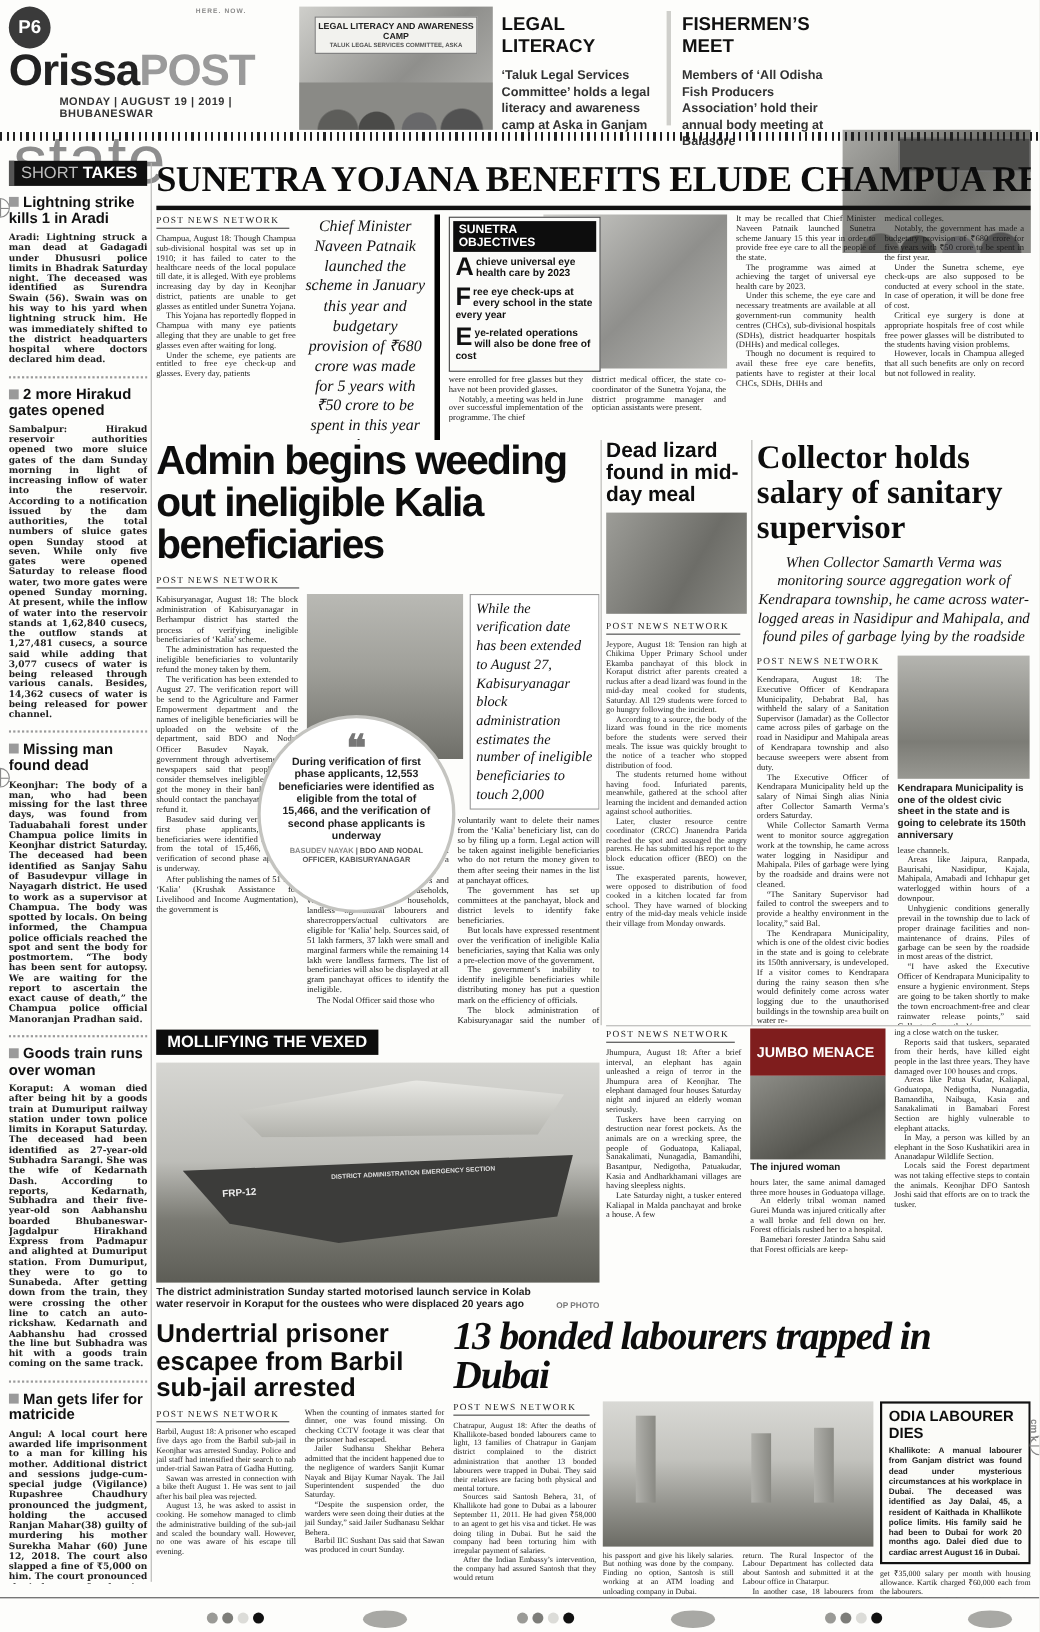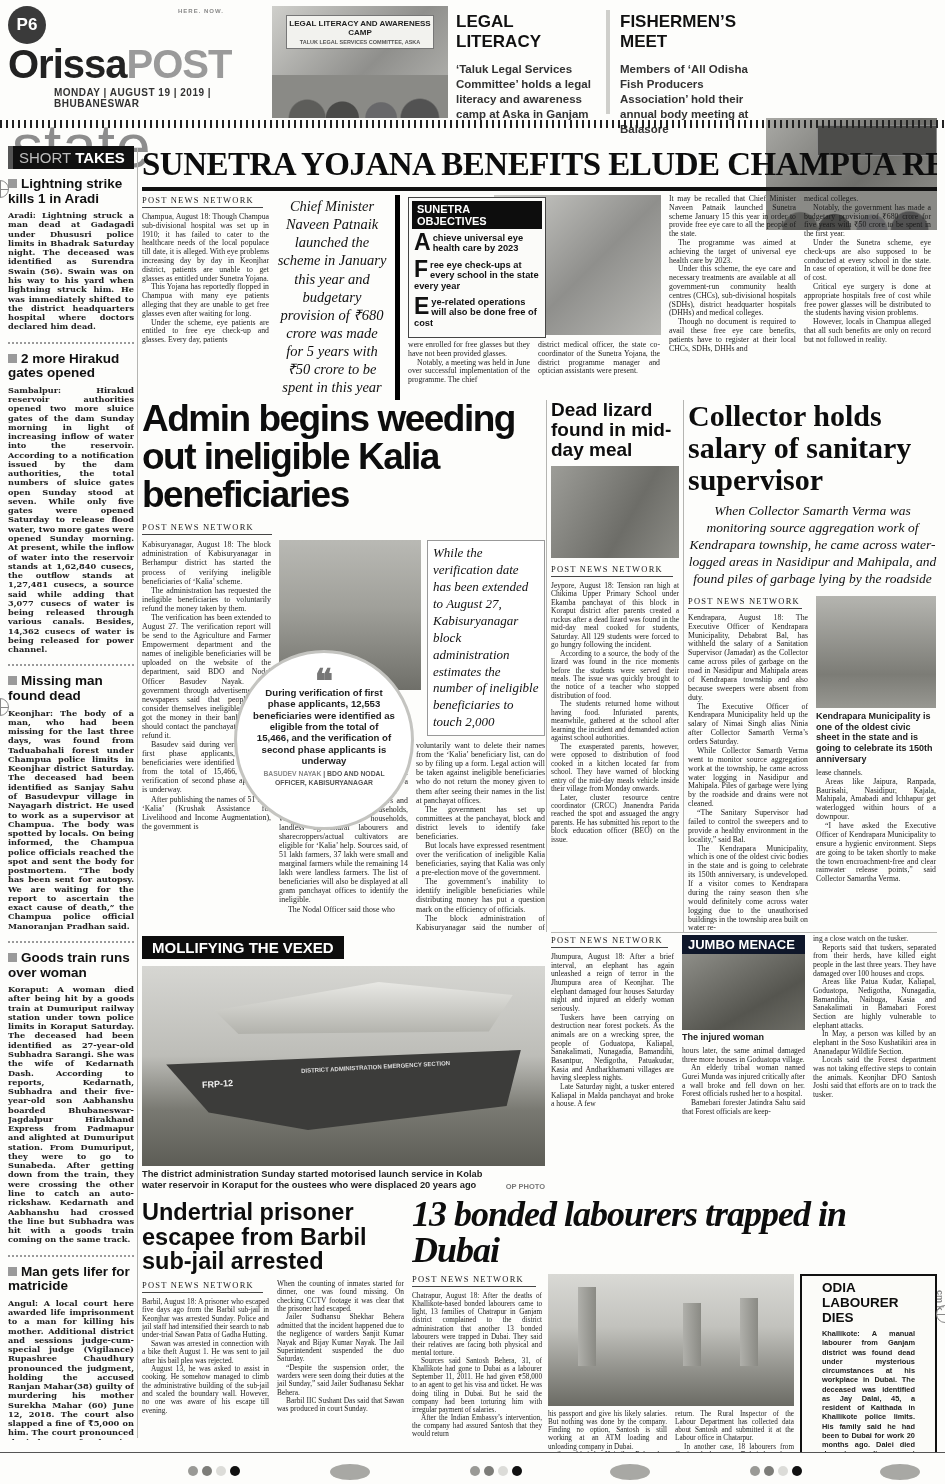--- a/index.html
+++ b/index.html
@@ -107,41 +107,41 @@
   .canopy{position:absolute;left:18%;top:8%;width:74%;height:26%;background:linear-gradient(180deg,#e8e8e4,#b2b2ac);
           clip-path:polygon(0 55%,55% 0,100% 25%,92% 95%,8% 100%);}
   .molcap{display:flex;justify-content:space-between;align-items:flex-end;}
   .molcap .caption{font-size:9.3px;width:88%;}
   .credit{font:700 7.5px "Liberation Sans",sans-serif;color:#777;}
   
   #elephant{left:551px;top:932px;width:386px;height:264px;overflow:hidden;border-top:1px solid #b5b5b2;padding-top:2px;}
   #elephant h1{font:700 27px/1 "Liberation Serif",serif;margin:0 0 7px;color:#0d0d0d;}
   #elephant .cols .col{width:123px;}
   #elephant .body p{font-size:7.6px;line-height:1.14;}
-  .jumbohead{background:#0f172a;color:#fff;font:700 13px "Liberation Sans",sans-serif;padding:2px 6px;}
+  .jumbohead{background:#7f1d1d;color:#fff;font:700 13px "Liberation Sans",sans-serif;padding:14px 6px;}
   .jumbo-photo{width:123px;height:76px;background:linear-gradient(150deg,#8e8e88,#55554f 65%,#6d6d66);}
   .jumbocap{font:700 9px "Liberation Sans",sans-serif;margin:2px 0 5px;}
   
   #prisoner{left:142px;top:1200px;width:262px;height:252px;overflow:hidden;}
   #prisoner h1{font:700 23.5px/1.05 "Liberation Sans",sans-serif;margin:0 0 6px;color:#0d0d0d;}
   #prisoner .cols .col{width:127px;}
   #prisoner .body p{font-size:7.4px;line-height:1.13;}
   
   #dubai{left:412px;top:1196px;width:525px;height:256px;overflow:hidden;}
   #dubai h1{font:700 36px/1 "Liberation Serif",serif;font-style:italic;margin:0 0 6px;color:#0d0d0d;letter-spacing:-1px;}
   .dubai-cols{display:flex;gap:6px;}
   .dubai-c1{width:130px;}
   .dubai-mid{width:246px;}
   .dubai-photo{width:246px;height:132px;background:linear-gradient(180deg,#d9d9d5 0%,#c2c2bd 40%,#8e8e88 75%,#6b6b64 100%);position:relative;}
   .dubai-photo .tower{position:absolute;bottom:30%;width:18px;height:55%;background:linear-gradient(90deg,#b0b0ab,#8a8a84);}
   .dubai-row2{display:flex;gap:8px;margin-top:4px;}
   .dubai-row2 .body{width:119px;}
   .dubai-r{width:137px;}
   #dubai .body p{font-size:7.2px;line-height:1.13;}
-  .odiabox{border:2px solid #111;padding:4px 20px;margin-bottom:5px;background:#fbfbf8;}
+  .odiabox{border:2px solid #111;padding:4px 6px;margin-bottom:5px;background:#fbfbf8;}
   .odiabox h5{font:700 13.5px "Liberation Sans",sans-serif;margin:0 0 4px;color:#0d0d0d;}
   .odiabox .obody{font:700 7.4px/1.25 "Liberation Sans",sans-serif;color:#222;text-align:justify;}
   
   .botline{left:0;top:1452px;width:945px;height:1px;background:#555;}
   .regrow{left:0;top:1462px;width:945px;height:20px;}
   .dots{position:absolute;top:4px;display:flex;gap:4px;}
   .dots i{width:10px;height:10px;border-radius:50%;display:block;}
   .oval{position:absolute;top:2px;width:40px;height:16px;border-radius:50%;background:#a8a8a4;}
   .cropmark{position:absolute;width:16px;height:16px;border:1px solid #888;border-radius:50%;background:
      linear-gradient(#888,#888) center/1px 100% no-repeat,
@@ -313,22 +313,22 @@
   <div class="abs vl2"></div>
   <div class="abs vl3"></div>
   <section class="abs" id="lizard">
     <h1>Dead lizard found in mid-day meal</h1>
     <div class="lizard-photo"></div>
     <div class="byline">POST NEWS NETWORK</div>
     <div class="body">
         <p>Jeypore, August 18: Tension ran high at Chikima Upper Primary School under Ekamba panchayat of this block in Koraput district after parents created a ruckus after a dead lizard was found in the mid-day meal cooked for students, Saturday. All 129 students were forced to go hungry following the incident.</p>
         <p>According to a source, the body of the lizard was found in the rice moments before the students were served their meals. The issue was quickly brought to the notice of a teacher who stopped distribution of food.</p>
         <p>The students returned home without having food. Infuriated parents, meanwhile, gathered at the school after learning the incident and demanded action against school authorities.</p>
+        <p>Later, cluster resource centre coordinator (CRCC) Jnanendra Parida reached the spot and assuaged the angry parents. He has submitted his report to the block education officer (BEO) on the issue.</p>
         <p>The exasperated parents, however, were opposed to distribution of food cooked in a kitchen located far from school. They have warned of blocking entry of the mid-day meals vehicle inside their village from Monday onwards.</p>
-        <p>Later, cluster resource centre coordinator (CRCC) Jnanendra Parida reached the spot and assuaged the angry parents. He has submitted his report to the block education officer (BEO) on the issue.</p>
       </div>
   </section>
 
   <section class="abs" id="collector">
     <h1>Collector holds salary of sanitary supervisor</h1>
     <div class="deck">When Collector Samarth Verma was monitoring source aggregation work of Kendrapara township, he came across water-logged areas in Nasidipur and Mahipala, and found piles of garbage lying by the roadside</div>
     <div class="cols">
       <div class="col">
         <div class="byline">POST NEWS NETWORK</div>
         <div class="body">
@@ -338,20 +338,21 @@
             <p>“The Sanitary Supervisor had failed to control the sweepers and to provide a healthy environment in the locality,” said Bal.</p>
             <p>The Kendrapara Municipality, which is one of the oldest civic bodies in the state and is going to celebrate its 150th anniversary, is undeveloped. If a visitor comes to Kendrapara during the rainy season then s/he would definitely come across water logging due to the unauthorised buildings in the township area built on water re-</p>
           </div>
       </div>
       <div class="col">
         <div class="collector-photo"></div>
         <div class="caption">Kendrapara Municipality is one of the oldest civic sheet in the state and is going to celebrate its 150th anniversary</div>
         <div class="body" style="margin-top:4px;">
             <p>lease channels.</p>
             <p>Areas like Jaipura, Ranpada, Baurisahi, Nasidipur, Kajala, Mahipala, Amabadi and Ichhapur get waterlogged within hours of a downpour.</p>
+            <p>Unhygienic conditions generally prevail in the township due to lack of proper drainage facilities and non-maintenance of drains. Piles of garbage can be seen by the roadside in most areas of the district.</p>
             <p>“I have asked the Executive Officer of Kendrapara Municipality to ensure a hygienic environment. Steps are going to be taken shortly to make the town encroachment-free and clear rainwater release points,” said Collector Samartha Verma.</p>
           </div>
       </div>
     </div>
   </section>
 
   <section class="abs" id="mollifying">
     <div class="molhead">MOLLIFYING THE VEXED</div>
     <div class="boat-photo">
       <div class="canopy"></div>

